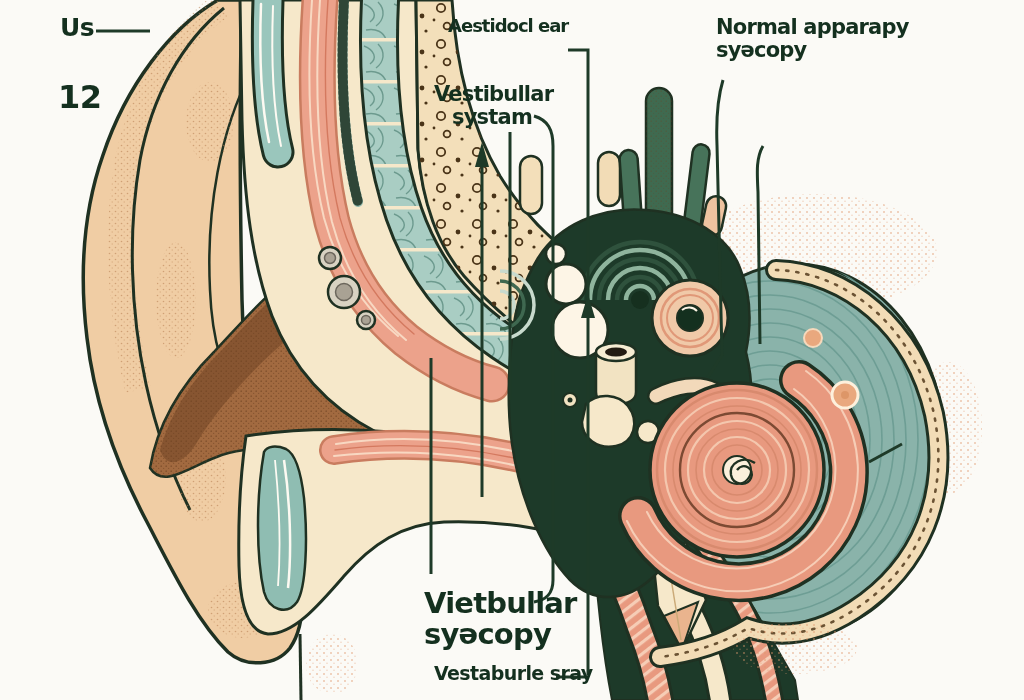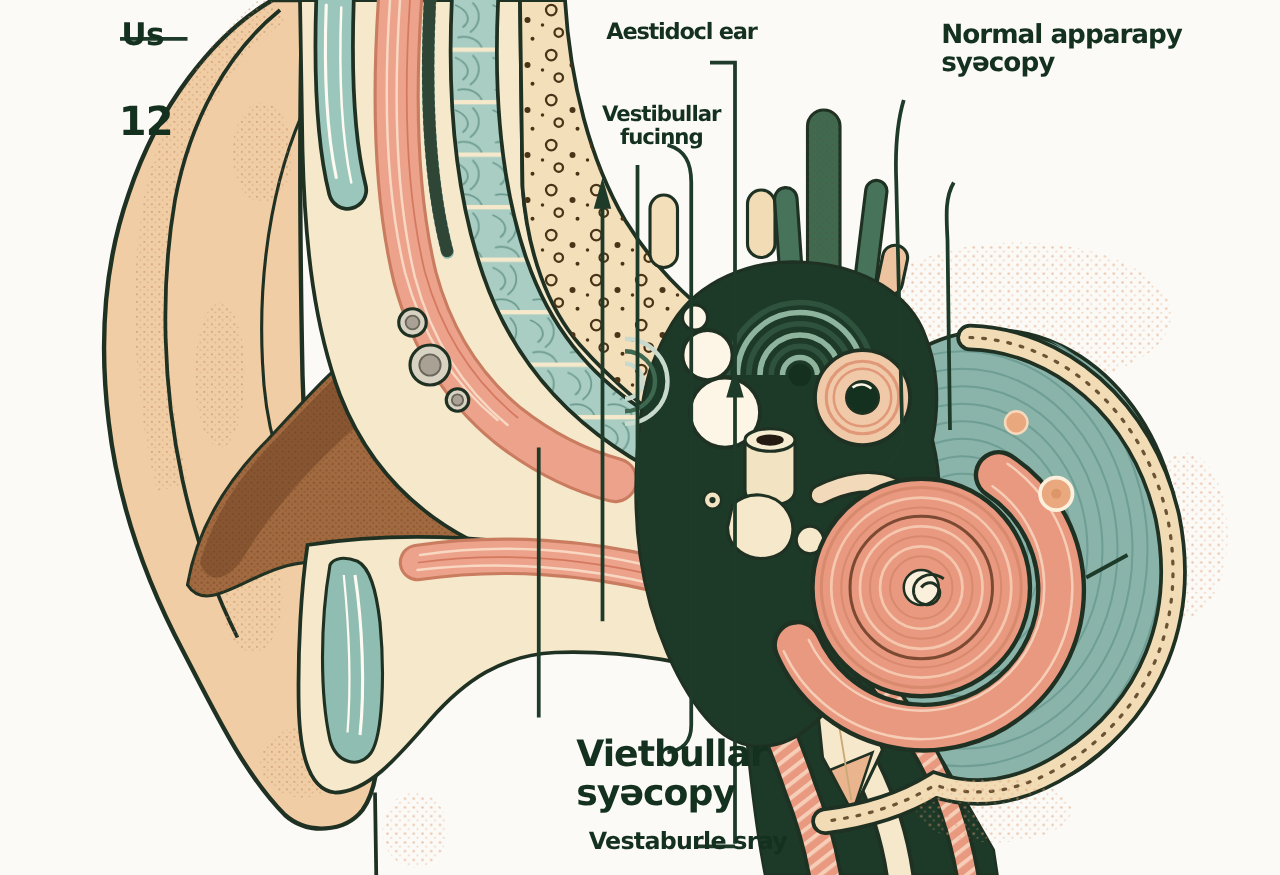--- a/index.html
+++ b/index.html
@@ -1,21 +1,21 @@
 <!DOCTYPE html>
 <html><head>
 <meta charset="utf-8">
 <style>
   html,body{margin:0;padding:0;}
   body{width:1024px;height:700px;position:relative;background:#fbfaf6;overflow:hidden;
        font-family:"DejaVu Sans",sans-serif;}
   .stage{position:absolute;inset:0;}
   svg{position:absolute;left:0;top:0;}
   .lbl{position:absolute;font-weight:700;color:#14301f;letter-spacing:-0.6px;
-       white-space:nowrap;line-height:1.08;margin-left:37px;}
+       white-space:nowrap;line-height:1.08;}
   .lbl.center{text-align:center;}
 </style>
 </head>
 <body>
 
 <div class="stage">
 <svg width="1024" height="700" viewBox="0 0 1024 700">
   <defs>
     <pattern id="stipBrown" width="5" height="5" patternUnits="userSpaceOnUse">
       <circle cx="1.2" cy="1.2" r="0.85" fill="#6b3f1f" opacity="0.55"></circle>
@@ -295,23 +295,23 @@
     <path d="M 723,80 C 717,100 716,120 717,145 L 722,355 L 708,377"></path>
     <path d="M 763,146 C 756,158 757,172 758,192 L 760,344"></path>
     <path d="M 869,462 L 902,444"></path>
   </g>
 </svg>
 
 <div>
   <div class="lbl" style="left:60px;top:14px;font-size:25px">Us</div>
   <div class="lbl" style="left:58px;top:80px;font-size:32px">12</div>
   <div class="lbl" style="left:448px;top:16px;font-size:18px;letter-spacing:-1px">Aestidocl ear</div>
-  <div class="lbl center" style="left:434px;top:83px;width:116px;font-size:17px;letter-spacing:-0.8px">
+  <div class="lbl center" style="left:434px;top:83px;width:116px;font-size:21px;letter-spacing:-0.8px">
     <div>Vestibullar</div>
-    <div>fucinng</div>
+    <div>systam</div>
   </div>
   <div class="lbl" style="left:716px;top:16px;font-size:21px;letter-spacing:-0.8px">
     <div>Normal apparapy</div>
     <div>syəcopy</div>
   </div>
   <div class="lbl" style="left:752px;top:86px;font-size:21px;letter-spacing:-1px">
   </div>
   <div class="lbl center" style="left:424px;top:588px;width:104px;font-size:29px;letter-spacing:-0.8px">
     <div>Vietbullar</div>
     <div>syəcopy</div>

